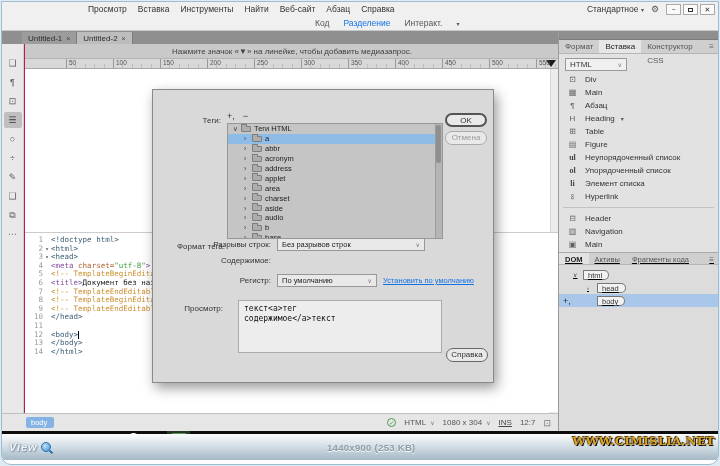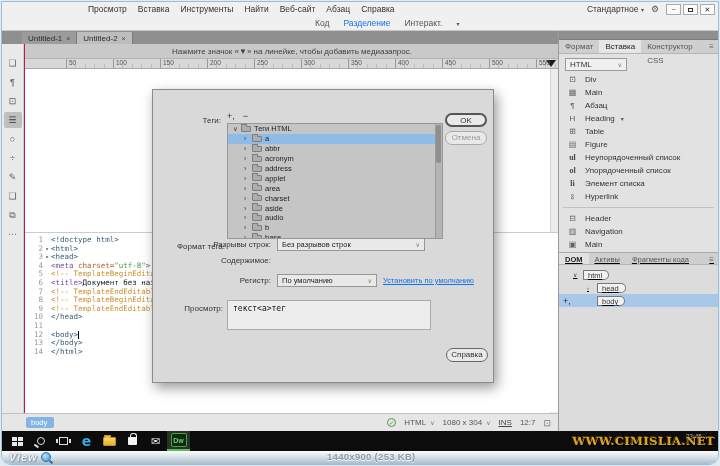--- a/index.html
+++ b/index.html
@@ -116,21 +116,21 @@
   .btn-cancel { left:292px; top:41px; width:42px; color:#9a9a9a; border-color:#ababab; }
   .btn-help { left:293px; top:258px; width:42px; }
   .lbl-format { position:absolute; left:0; top:152px; width:72px; text-align:right; }
   .fmt-row { position:absolute; left:0; display:flex; align-items:center; }
   .fmt-label { width:124px; text-align:right; padding-right:6px; }
   .fmt-select { width:148px; height:13px; border:1px solid #979797; background:#e9e9e9; display:flex; align-items:center; padding:0 4px; font-size:7.5px; color:#222; }
   .fmt-select.narrow { width:100px; }
   .fmt-select .sb-chev { margin-left:auto; }
   .fmt-link { margin-left:6px; color:#1473e6; text-decoration:underline; font-size:7.5px; }
   .lbl-preview { position:absolute; left:0; top:214px; width:70px; text-align:right; }
-  .previewbox { position:absolute; left:74px; top:210px; width:204px; height:30px; background:#ededed; border:1px solid #aaa; font-family:"DejaVu Sans Mono", monospace; font-size:8px; color:#111; padding:3px 5px; line-height:10px; }
+  .previewbox { position:absolute; left:85px; top:210px; width:204px; height:53px; background:#ededed; border:1px solid #aaa; font-family:"DejaVu Sans Mono", monospace; font-size:8px; color:#111; padding:3px 5px; line-height:10px; }
 
   
   .taskbar { position:absolute; left:0; top:429px; width:716px; height:20px; background:#0c0c0c; display:flex; align-items:center; padding-left:4px; }
   .tslot { width:23px; height:20px; display:flex; align-items:center; justify-content:center; }
   .winlogo { display:grid; grid-template-columns:5px 5px; grid-template-rows:4px 4px; gap:1px; }
   .winlogo i { background:#e8e8e8; }
   .srch { width:8px; height:8px; border:1.5px solid #dedede; border-radius:50%; position:relative; }
   .srch::after { content:""; position:absolute; left:-4px; bottom:-2px; width:5px; height:1.5px; background:#dedede; transform:rotate(35deg); }
   .tview { width:9px; height:8px; border:1px solid #dedede; position:relative; }
   .tview::before { content:""; position:absolute; left:-4px; top:1px; width:2px; height:4px; background:#dedede; }
@@ -140,21 +140,21 @@
   .folder-tb::before { content:""; position:absolute; top:-3px; left:0; width:5px; height:2px; background:#e8bd45; border:1px solid #b8922a; border-bottom:none; }
   .store { width:9px; height:8px; background:#f2f2f2; border-radius:1px; position:relative; }
   .store::before { content:""; position:absolute; top:-4px; left:2px; width:5px; height:4px; border:1.2px solid #f2f2f2; border-bottom:none; border-radius:3px 3px 0 0; }
   .mail { color:#f2f2f2; font-size:11px; }
   .dwslot { background:#243524; border-bottom:2px solid #5fb85f; }
   .dw { width:16px; height:14px; background:#102a10; border:1px solid #4f9a4f; border-radius:2px; color:#6fd06f; font-size:7px; font-weight:bold; text-align:center; line-height:13px; }
   .clock { position:absolute; right:16px; top:2px; color:#bbb; font-size:6.5px; }
   .wm-gold { position:absolute; right:3px; top:3px; font-family:"DejaVu Serif", serif; font-weight:bold; font-size:11.5px; color:#dba426; letter-spacing:.4px; text-shadow:1px 1px 0 #000, -1px -1px 0 #604000, 0 0 2px #000; z-index:5; }
 
   
-  .viewerbar { position:absolute; left:0; top:449px; width:716px; height:14px; background:linear-gradient(#fdfdfd,#cdd9e1 55%,#a4b8c5); display:flex; align-items:flex-start; }
+  .viewerbar { position:absolute; left:0; top:432px; width:716px; height:26px; background:linear-gradient(#fdfdfd,#cdd9e1 55%,#a4b8c5); display:flex; align-items:center; }
   .wm-view { display:flex; align-items:center; gap:3px; margin-left:7px; }
   .wm-view b { font-style:italic; font-size:11px; color:#eef3f7; text-shadow:0 0 2px #76879a, 1px 1px 1px #8fa0ae; letter-spacing:1px; }
   .lens { width:10px; height:10px; border-radius:50%; background:radial-gradient(circle at 35% 35%, #bfe0f8, #3c8fd8); border:1px solid #2a6cab; position:relative; }
   .lens::after { content:""; position:absolute; right:-3px; bottom:-2px; width:4px; height:2px; background:#2a6cab; transform:rotate(40deg); }
   .imginfo { position:absolute; left:325px; font-weight:bold; font-size:9.5px; color:#8d99a3; text-shadow:0 1px 0 rgba(255,255,255,.85); letter-spacing:.3px; }
 
   
   .wm-green { position:absolute; left:2px; top:-2px; z-index:100; font-family:"DejaVu Sans", sans-serif; font-weight:bold; font-style:italic; font-size:14px; color:#3cd43c; letter-spacing:.5px; text-shadow:1px 1px 0 #14691a, -1px -1px 0 #14691a, 1px -1px 0 #14691a, -1px 1px 0 #14691a, 2px 2px 2px #0a3a0e; }
 </style>
 </head>
@@ -518,20 +518,21 @@
         <span class="fmt-select narrow">
             <span>По умолчанию</span>
             <span class="sb-chev">∨</span>
           </span>
         <span class="fmt-link">Установить по умолчанию</span>
       </div>
 
       <div class="lbl-preview">Просмотр:</div>
       <div class="previewbox">
         <div>текст&lt;a&gt;тег</div>
+        <div>содержимое&lt;/a&gt;текст</div>
       </div>
       <div class="pillbtn btn-help">Справка</div>
     </div>
 
   </div>
 
   <div class="taskbar">
     <div class="tslot">
         <span class="winlogo">
           <i></i>

